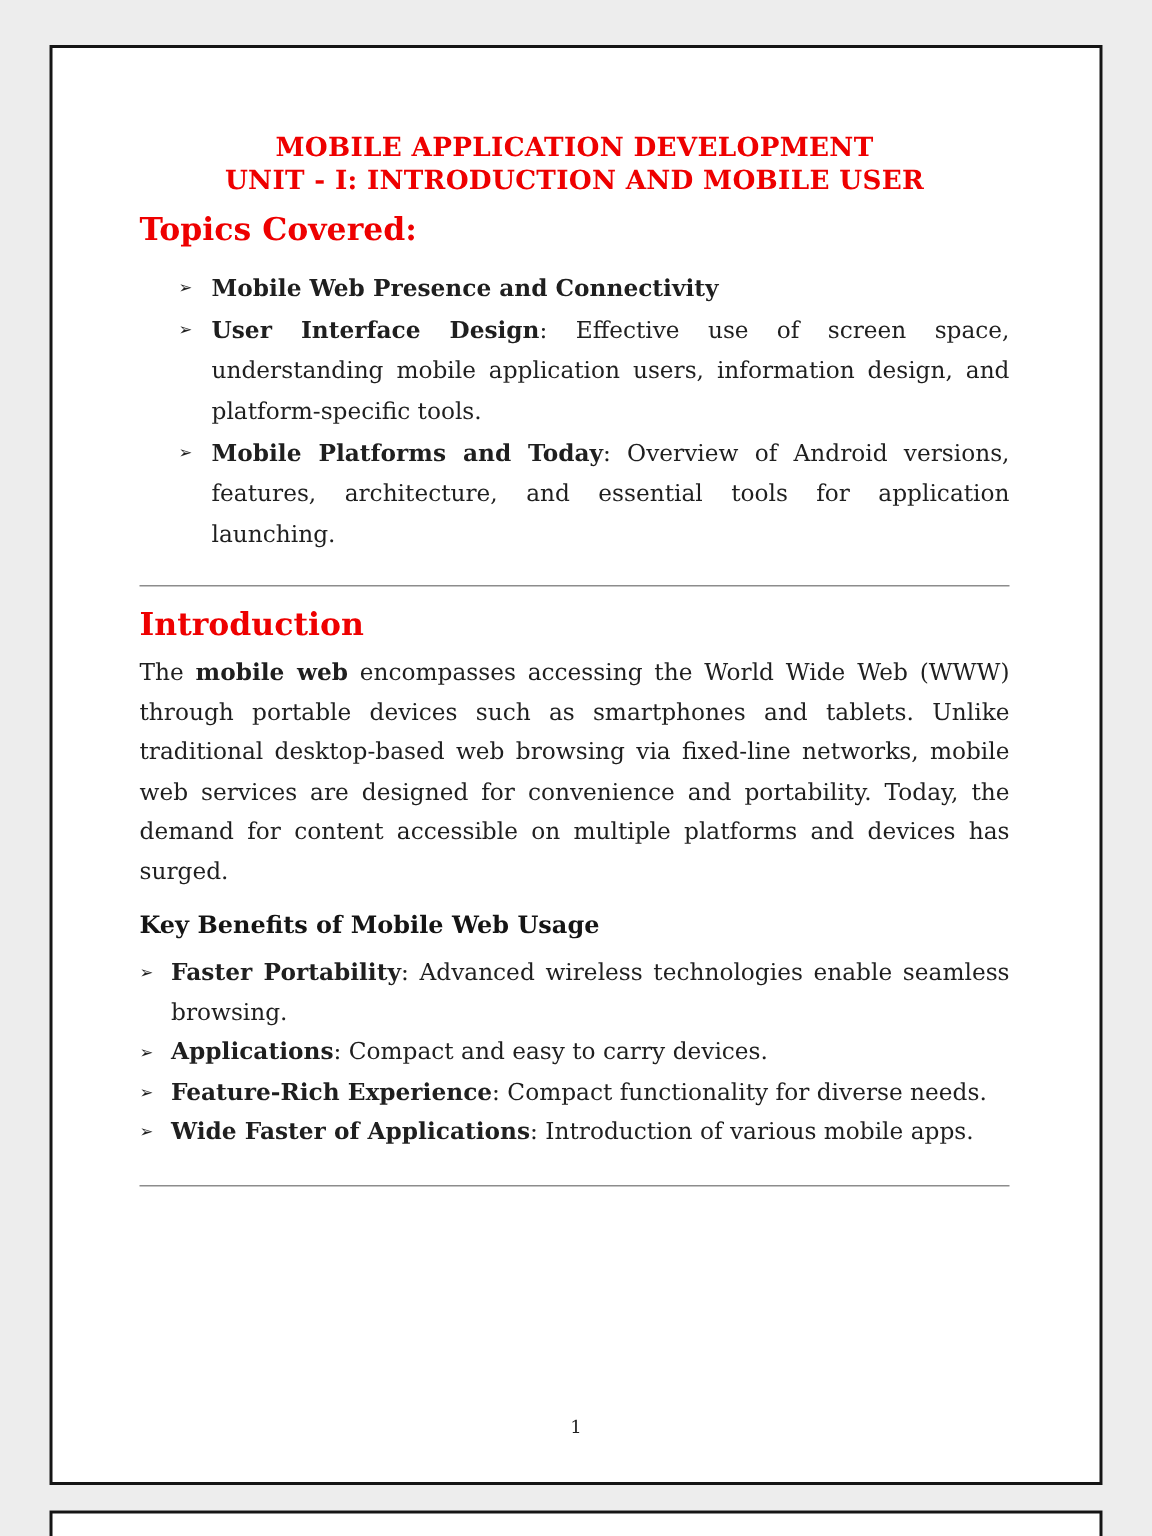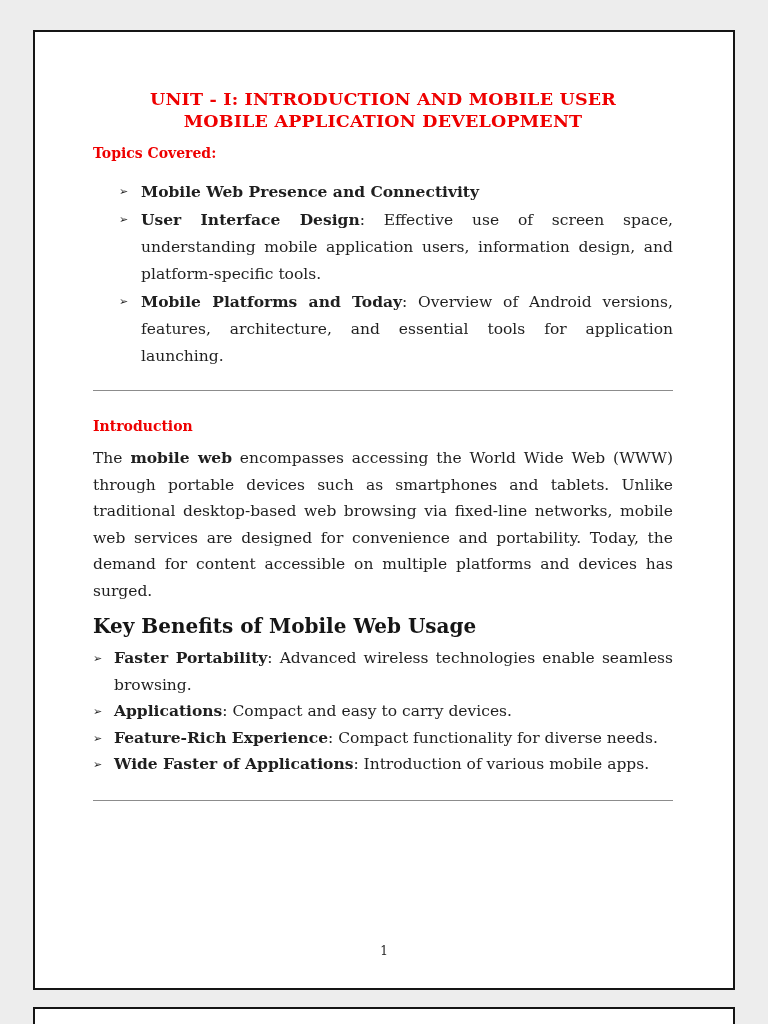--- a/index.html
+++ b/index.html
@@ -30,25 +30,25 @@
     text-align: center;
     color: #ee0000;
     font-weight: bold;
     font-size: 17.5px;
     line-height: 21.5px;
     letter-spacing: 0.2px;
   }
   .red-heading {
     color: #ee0000;
     font-weight: bold;
-    font-size: 14px;
+    font-size: 21px;
     line-height: 22px;
     margin-top: 10px;
   }
-  .red-heading.intro { margin-top: 24px; }
+  .red-heading.intro { margin-top: 14px; }
   .list { margin-top: 14px; }
   .list.benefits { margin-top: 8px; }
   .li { display: flex; }
   .li .bullet {
     flex: 0 0 22px;
     font-size: 11px;
     padding-top: 7px;
     color: #1f1f1f;
     font-family: "DejaVu Sans", "Liberation Sans", sans-serif;
   }
@@ -68,21 +68,21 @@
   }
   hr.rule.second { margin-top: 22px; }
   .para {
     margin-top: 8px;
     text-align: justify;
     font-size: 15.5px;
     line-height: 26.5px;
   }
   .sub-heading {
     margin-top: 12px;
-    font-size: 20px;
+    font-size: 16px;
     font-weight: bold;
     line-height: 21px;
     color: #151515;
   }
   .page-number {
     position: absolute;
     bottom: 30px;
     left: 0;
     width: 100%;
     text-align: center;
@@ -100,22 +100,22 @@
   }
   b { font-weight: bold; }
 </style>
 </head>
 <body>
 
 <div class="canvas">
   <div class="page">
 
     <div class="doc-title">
+      <div>MOBILE APPLICATION DEVELOPMENT</div>
       <div>UNIT - I: INTRODUCTION AND MOBILE USER</div>
-      <div>MOBILE APPLICATION DEVELOPMENT</div>
     </div>
 
     <h2 class="red-heading">Topics Covered:</h2>
 
     <div class="list topics">
       <div class="li">
         <span class="bullet">➢</span>
         <p class="li-text"><b>Mobile Web Presence and Connectivity</b><span></span></p>
       </div>
       <div class="li">

